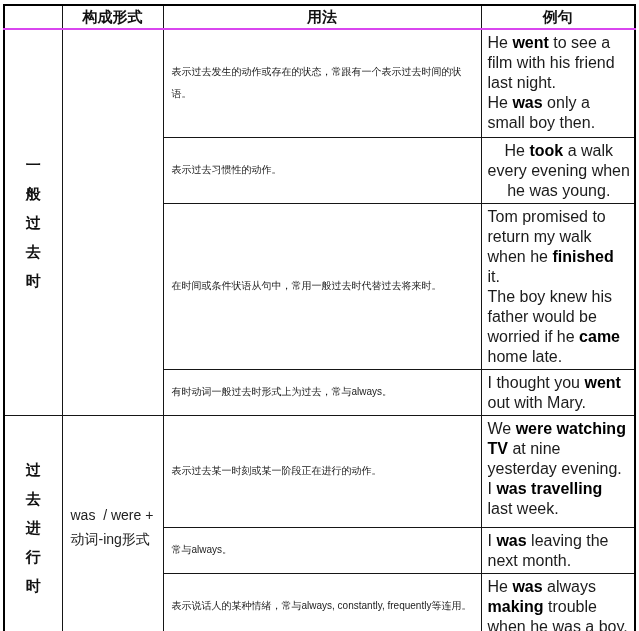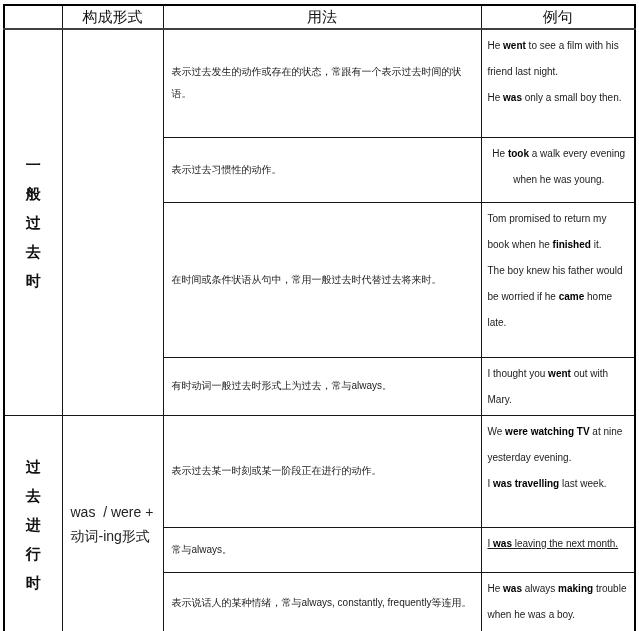--- a/index.html
+++ b/index.html
@@ -28,24 +28,24 @@
     border-collapse: collapse;
     table-layout: fixed;
     border: 2px solid #000;
   }
   th, td {
     border: 1px solid #161616;
     box-sizing: border-box;
     overflow: hidden;
   }
   thead th {
-    border-bottom: 2px solid #404040;
+    border-bottom: 2px solid #d946ef;
     height: 24px;
     font-size: 15px;
-    font-weight: normal;
+    font-weight: bold;
     text-align: center;
     vertical-align: middle;
     color: #111;
   }
   td.tense-cell {
     text-align: center;
     vertical-align: middle;
     font-weight: bold;
     font-size: 15px;
     color: #111;
@@ -63,22 +63,22 @@
   }
   td.usage-cell {
     vertical-align: middle;
     font-size: 10px;
     line-height: 22px;
     padding: 3px 8px;
     color: #1b1b1b;
   }
   td.example-cell {
     vertical-align: top;
-    font-size: 10px;
-    line-height: 26px;
+    font-size: 16px;
+    line-height: 20px;
     padding: 3px 4px 2px 6px;
     color: #1b1b1b;
   }
   td.example-cell b {
     font-weight: bold;
     color: #000;
   }
 </style>
 </head>
 <body>
@@ -117,21 +117,21 @@
         </tr>
         <tr>
           <td class="usage-cell">表示过去习惯性的动作。</td>
           <td class="example-cell" style="height: 65px; text-align: center;">
             <div><span>He </span><b>took</b><span> a walk every evening when he was young.</span></div>
           </td>
         </tr>
         <tr>
           <td class="usage-cell">在时间或条件状语从句中，常用一般过去时代替过去将来时。</td>
           <td class="example-cell" style="height: 155px;">
-            <div><span>Tom promised to return my book when he </span><b>finished</b><span> it.</span></div>
+            <div><span>Tom promised to return my walk when he </span><b>finished</b><span> it.</span></div>
             <div><span>The boy knew his father would be worried if he </span><b>came</b><span> home late.</span></div>
           </td>
         </tr>
         <tr>
           <td class="usage-cell">有时动词一般过去时形式上为过去，常与always。</td>
           <td class="example-cell" style="height: 45px;">
             <div><span>I thought you </span><b>went</b><span> out with Mary.</span></div>
           </td>
         </tr>
         <tr>
@@ -145,21 +145,21 @@
           <td class="form-cell" rowspan="3">was  / were +
 动词-ing形式</td>
           <td class="usage-cell">表示过去某一时刻或某一阶段正在进行的动作。</td>
           <td class="example-cell" style="height: 112px; margin-top: 20px;">
             <div><span>We </span><b>were watching TV</b><span> at nine yesterday evening.</span></div>
             <div><span>I </span><b>was travelling</b><span> last week.</span></div>
           </td>
         </tr>
         <tr>
           <td class="usage-cell">常与always。</td>
-          <td class="example-cell" style="height: 45px; text-decoration: underline;">
+          <td class="example-cell" style="height: 45px;">
             <div><span>I </span><b>was</b><span> leaving the next month.</span></div>
           </td>
         </tr>
         <tr>
           <td class="usage-cell">表示说话人的某种情绪，常与always, constantly, frequently等连用。</td>
           <td class="example-cell" style="height: 62px;">
             <div><span>He </span><b>was</b><span> always </span><b>making</b><span> trouble when he was a boy.</span></div>
           </td>
         </tr>
       </tbody>

